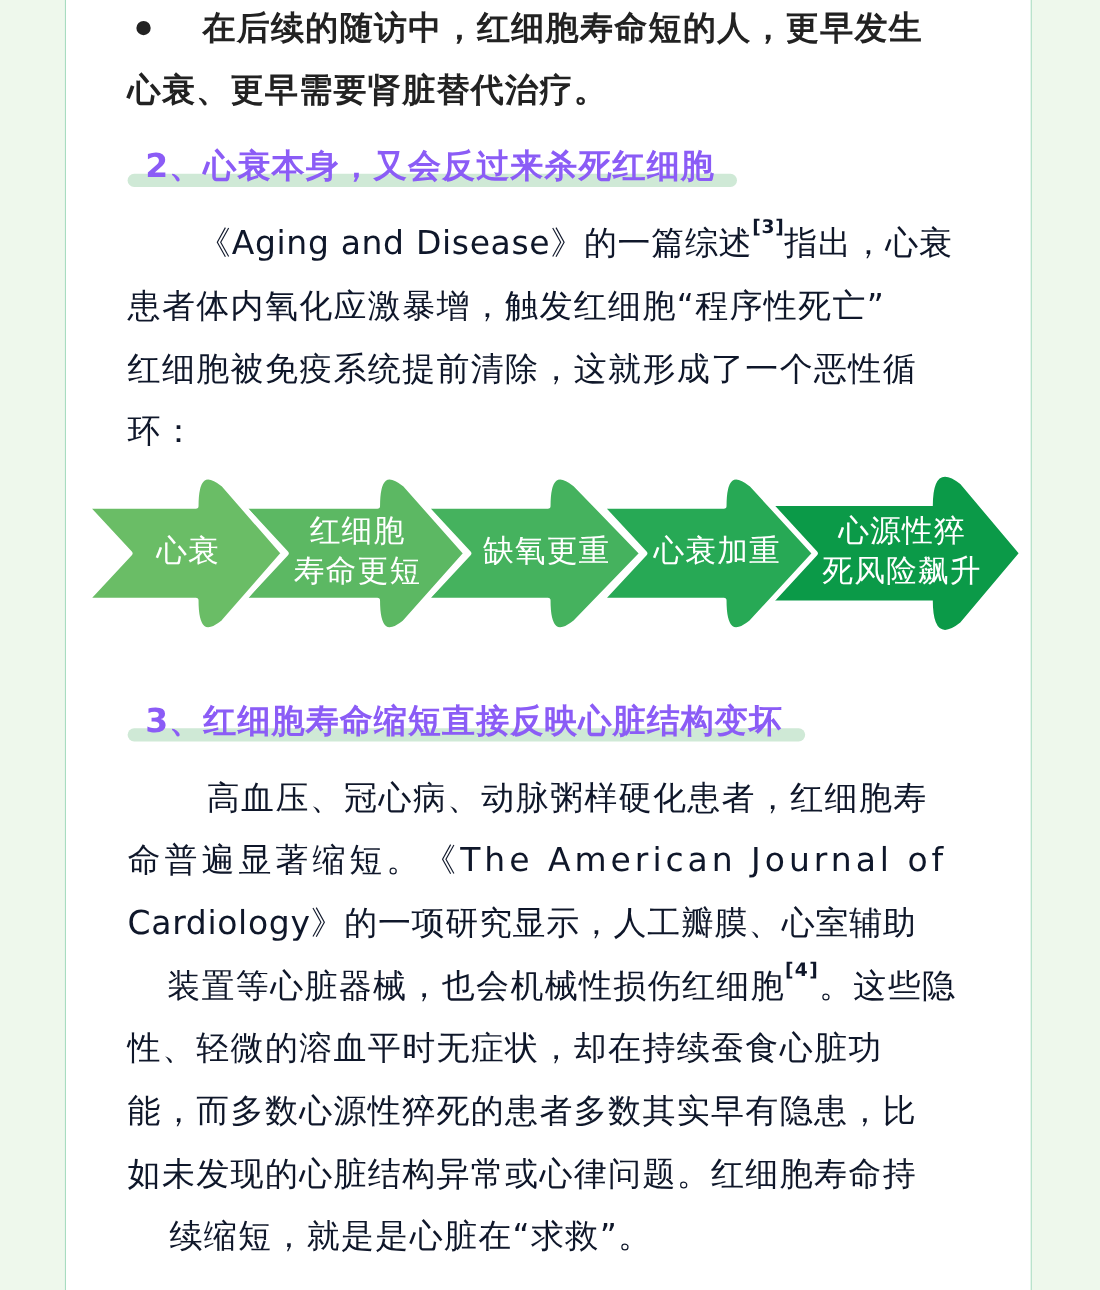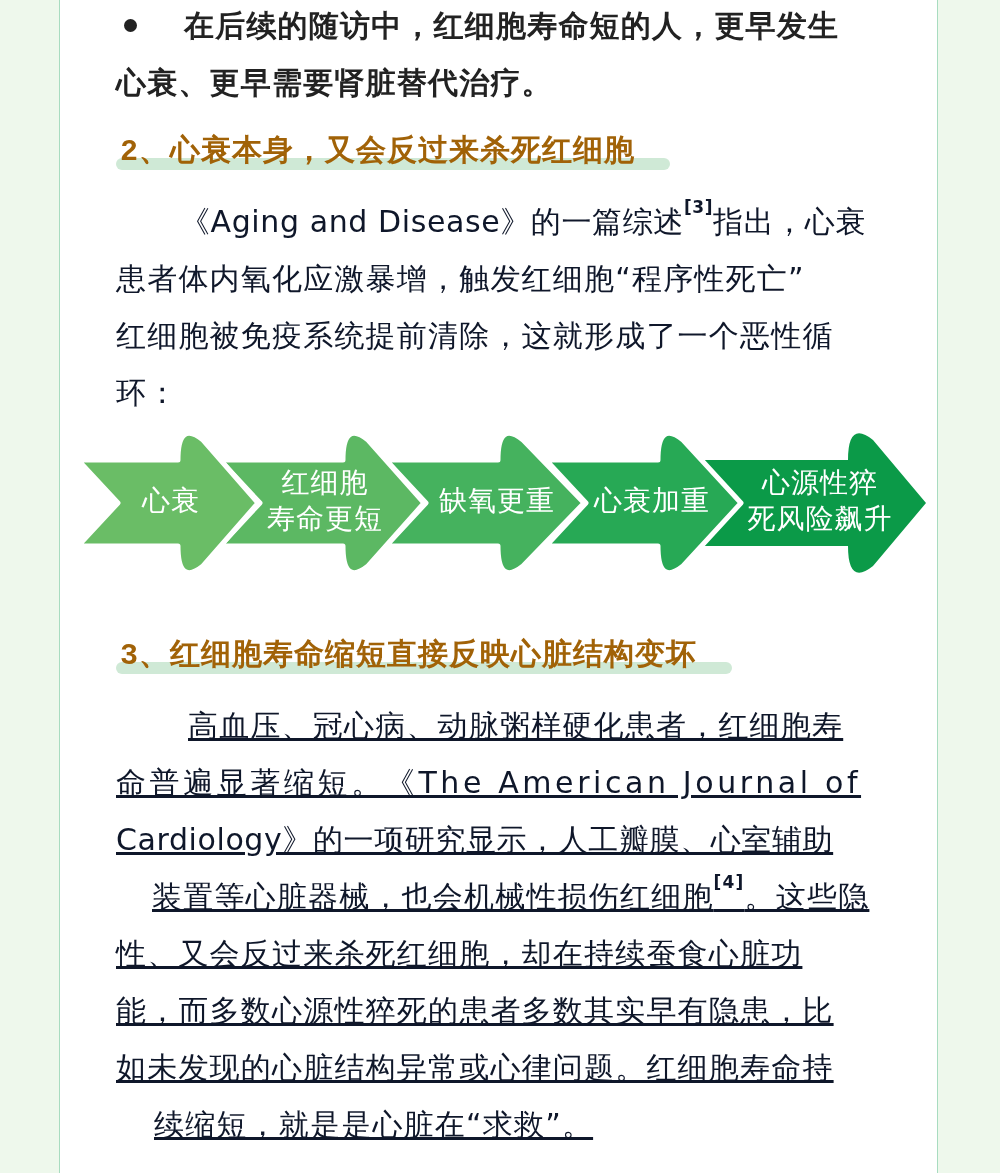--- a/index.html
+++ b/index.html
@@ -21,26 +21,25 @@
     line-height:57px;
     letter-spacing:1.2px;
     text-align:justify;
   }
   .bold-text { font-weight:bold; color:#222222; }
   .bullet-dot {
     position:absolute; left:124px; top:19px; width:13px; height:13px;
     border-radius:50%; background:#222;
   }
   .heading {
-    position:absolute; left:120px;
-    font-size:30px; font-weight:bold; color:#a16207;
+    position:absolute; left:132px;
+    font-size:30px; font-weight:bold; color:#8b5cf6;
     letter-spacing:1px;
     line-height:40px;
     white-space:nowrap;
-    font-family:Liberation Mono, monospace;
   }
   .heading-bar {
     position:absolute; left:116px; height:12px;
     background:#cfe9d6; border-radius:6px;
   }
   sup.ref { font-size:17px; font-weight:bold; vertical-align:top; line-height:1; position:relative; top:6px; }
   .arrows { position:absolute; left:78px; top:420px; width:850px; height:166px; }
   .arrow-label {
     position:absolute; color:#ffffff; font-size:28px; text-align:center;
     line-height:36px; letter-spacing:1px;
@@ -97,22 +96,22 @@
   </div>
   <div class="arrow-label" style="left:742px; top:81px;">
     <div>心源性猝</div>
     <div>死风险飙升</div>
   </div>
 </div>
 
 <div class="heading-bar" style="top:662px; width:616px;"></div>
 <div class="heading" style="top:636px;">3、红细胞寿命缩短直接反映心脏结构变坏</div>
 
-<div class="text-block" style="top:697px;text-decoration:underline;">
+<div class="text-block" style="top:697px;">
   <div style="white-space:nowrap; padding-left:72px;">高血压、冠心病、动脉粥样硬化患者，红细胞寿</div>
   <div style="white-space:nowrap; letter-spacing:3.6px;">命普遍显著缩短。《The American Journal of</div>
   <div style="white-space:nowrap; letter-spacing:0.6px;">Cardiology》的一项研究显示，人工瓣膜、心室辅助</div>
   <div style="white-space:nowrap;margin-left:36px;"><span>装置等心脏器械，也会机械性损伤红细胞</span><sup class="ref">[4]</sup><span>。这些隐</span></div>
-  <div style="white-space:nowrap;">性、又会反过来杀死红细胞，却在持续蚕食心脏功</div>
+  <div style="white-space:nowrap;">性、轻微的溶血平时无症状，却在持续蚕食心脏功</div>
   <div style="white-space:nowrap;">能，而多数心源性猝死的患者多数其实早有隐患，比</div>
   <div style="white-space:nowrap;">如未发现的心脏结构异常或心律问题。红细胞寿命持</div>
   <div style="white-space:nowrap;margin-left:38px;">续缩短，就是是心脏在“求救”。</div>
 </div>
 
 </body></html>

